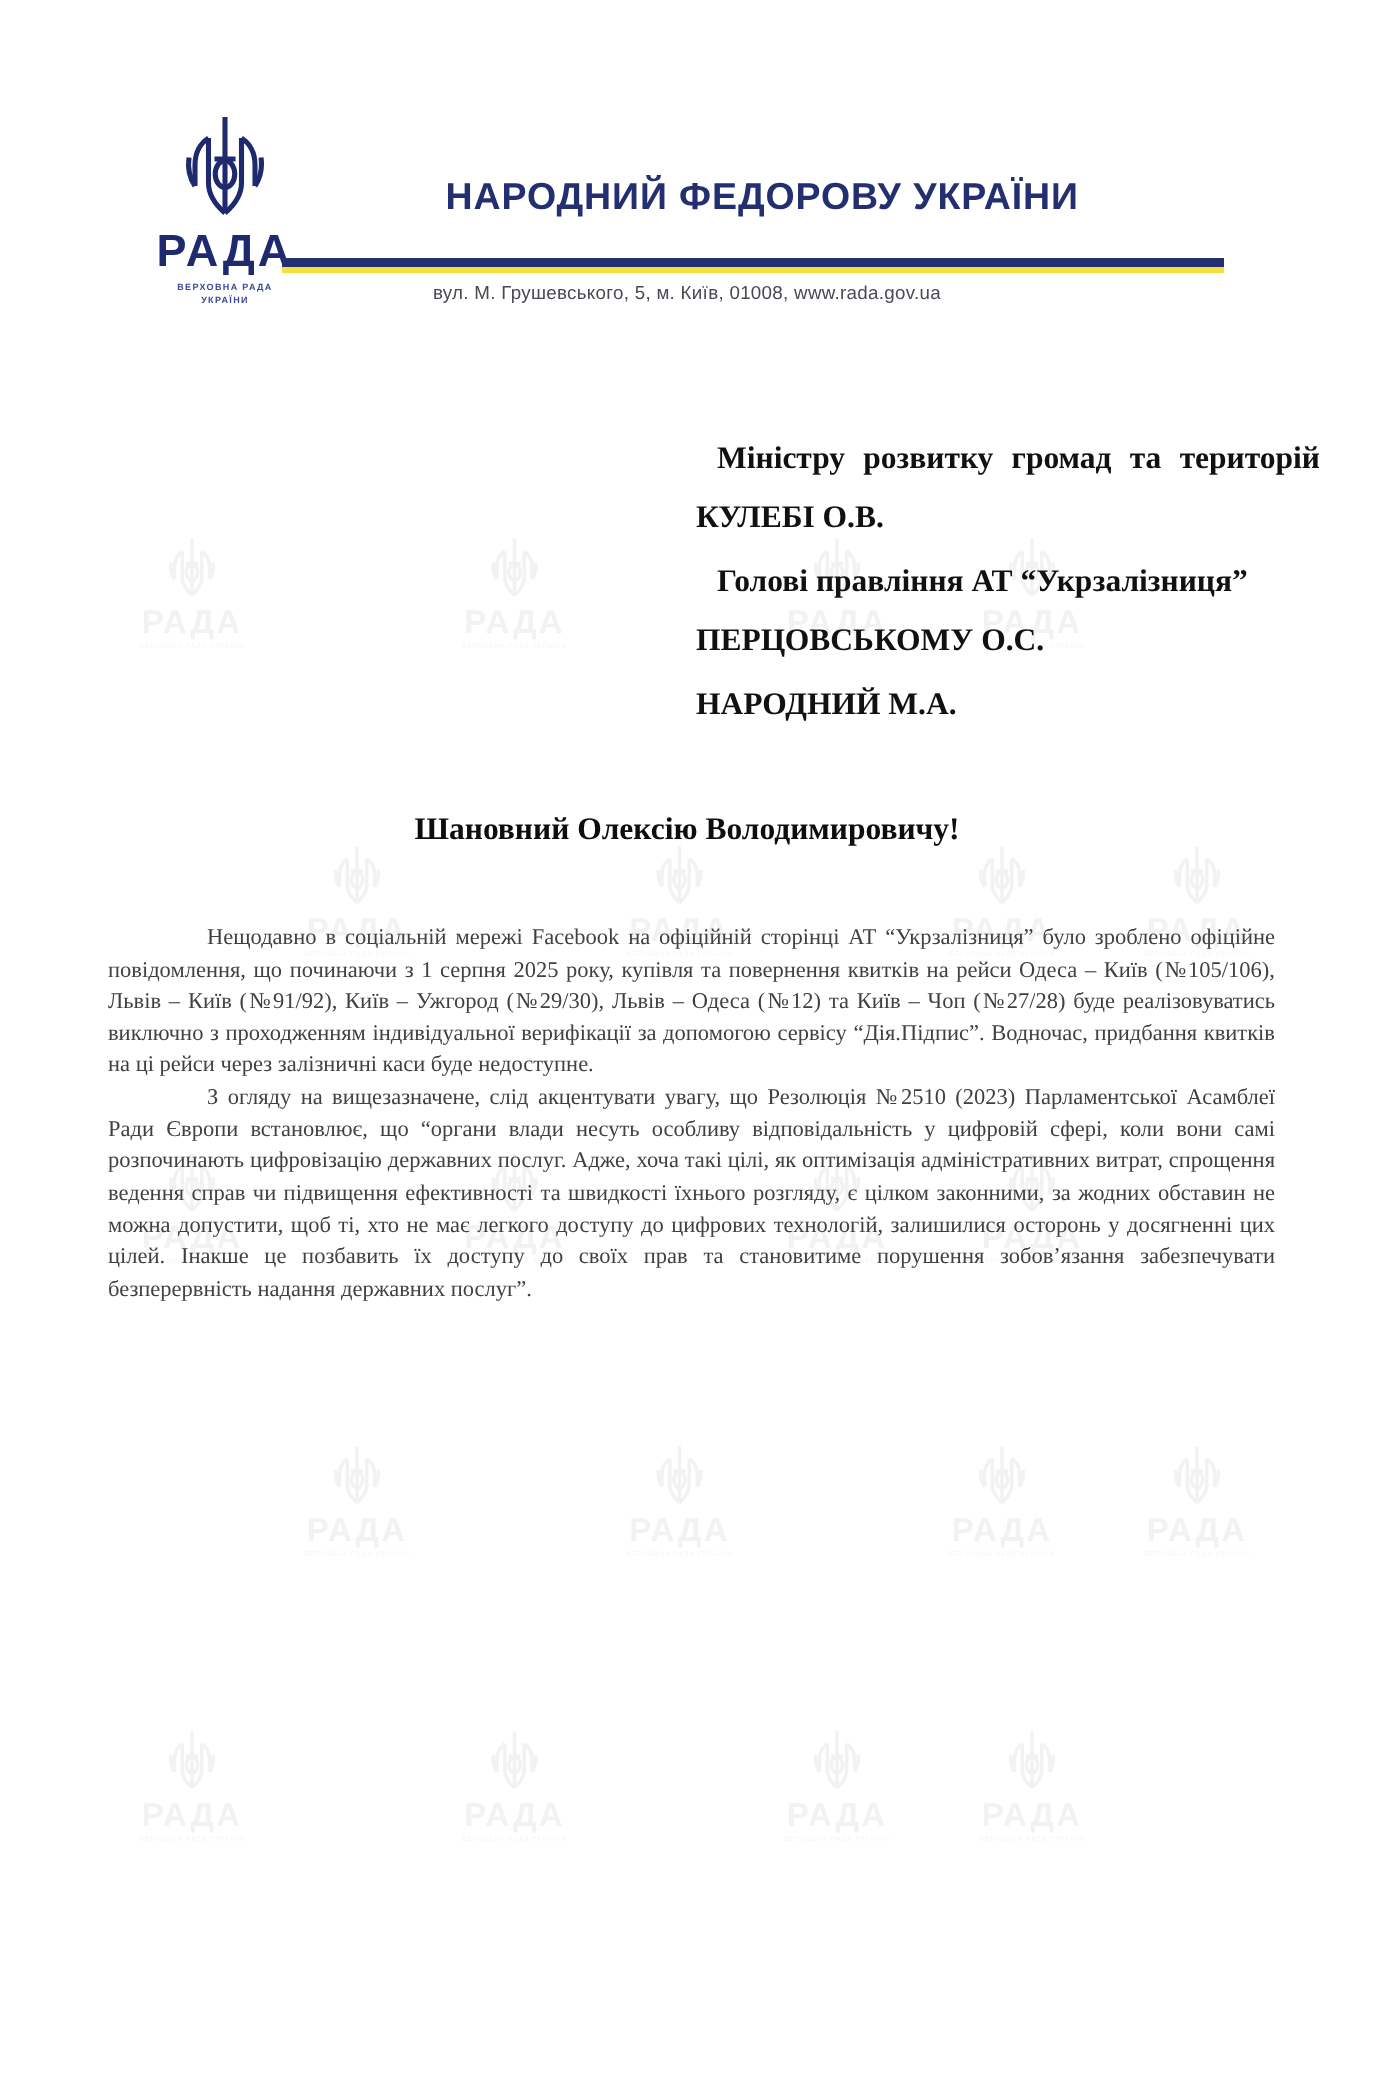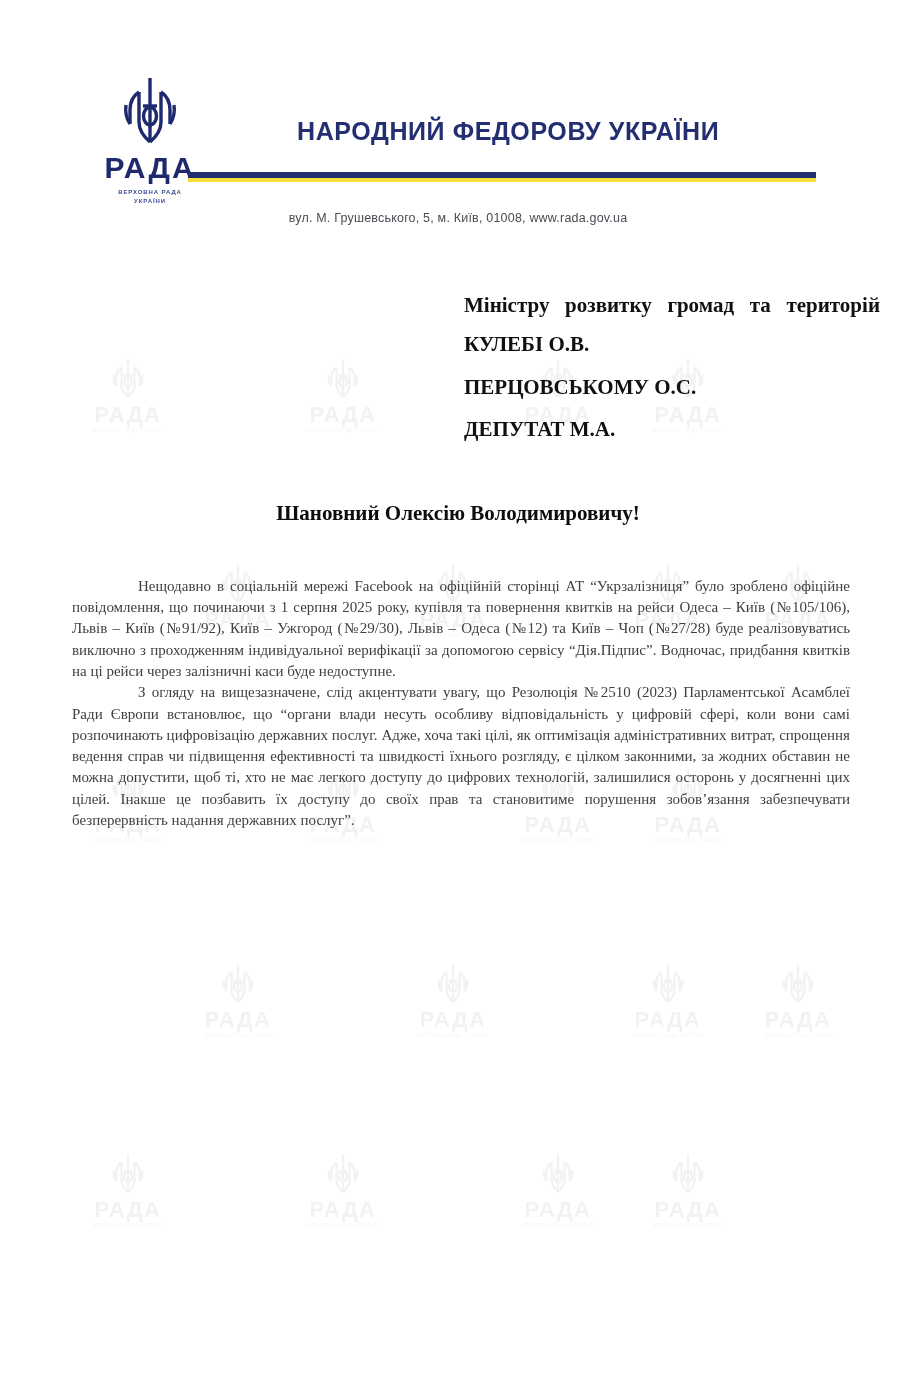--- a/index.html
+++ b/index.html
@@ -116,21 +116,21 @@
     position: absolute;
     left: 0; top: 6px;
     width: 100%;
     height: 4px;
     background: #f5e03a;
   }
 
   .address-line {
     position: absolute;
     left: 0;
-    top: 211px;
+    top: 188px;
     width: 916px;
     text-align: center;
     font-family: "Liberation Sans", sans-serif;
     font-size: 12.5px;
     letter-spacing: 0.2px;
     color: #4a4a52;
   }
 
   
   .addressee {
@@ -138,20 +138,21 @@
     font-size: 21px;
     line-height: 1.26;
     color: #111111;
   }
   .addressee .block { margin-bottom: 16px; }
   .addressee .block:last-child { margin-bottom: 0; }
   .addr-role {
     font-weight: 700;
     text-align: justify;
     text-align-last: left;
+    margin-left: 14px;
   }
   .addr-role.spread { text-align-last: justify; }
   .addr-name {
     font-weight: 700;
     margin-top: 13px;
   }
   .copy-label {
     font-weight: 400;
   }
 
@@ -566,25 +567,26 @@
     </div>
 
     <div class="addressee">
 
       <div class="block">
         <div class="addr-role spread">Міністру розвитку громад та територій</div>
         <div class="addr-name">КУЛЕБІ О.В.</div>
       </div>
 
       <div class="block">
+        <div class="addr-role">Голові правління АТ “Укрзалізниця”</div>
         <div class="addr-name">ПЕРЦОВСЬКОМУ О.С.</div>
       </div>
 
       <div class="block">
-        <div class="addr-name">ДЕПУТАТ М.А.</div>
+        <div class="addr-name">НАРОДНИЙ М.А.</div>
       </div>
     </div>
 
     <div class="salutations">
       <div class="sal">Шановний Олексію Володимировичу!</div>
     </div>
 
     <div class="body-text">
       <p>Нещодавно в соціальній мережі Facebook на офіційній сторінці АТ “Укрзалізниця” було зроблено офіційне повідомлення, що починаючи з 1 серпня 2025 року, купівля та повернення квитків на рейси Одеса – Київ (№105/106), Львів – Київ (№91/92), Київ – Ужгород (№29/30), Львів – Одеса (№12) та Київ – Чоп (№27/28) буде реалізовуватись виключно з проходженням індивідуальної верифікації за допомогою сервісу “Дія.Підпис”. Водночас, придбання квитків на ці рейси через залізничні каси буде недоступне.</p>
       <p>З огляду на вищезазначене, слід акцентувати увагу, що Резолюція №2510 (2023) Парламентської Асамблеї Ради Європи встановлює, що “органи влади несуть особливу відповідальність у цифровій сфері, коли вони самі розпочинають цифровізацію державних послуг. Адже, хоча такі цілі, як оптимізація адміністративних витрат, спрощення ведення справ чи підвищення ефективності та швидкості їхнього розгляду, є цілком законними, за жодних обставин не можна допустити, щоб ті, хто не має легкого доступу до цифрових технологій, залишилися осторонь у досягненні цих цілей. Інакше це позбавить їх доступу до своїх прав та становитиме порушення зобов’язання забезпечувати безперервність надання державних послуг”.</p>

